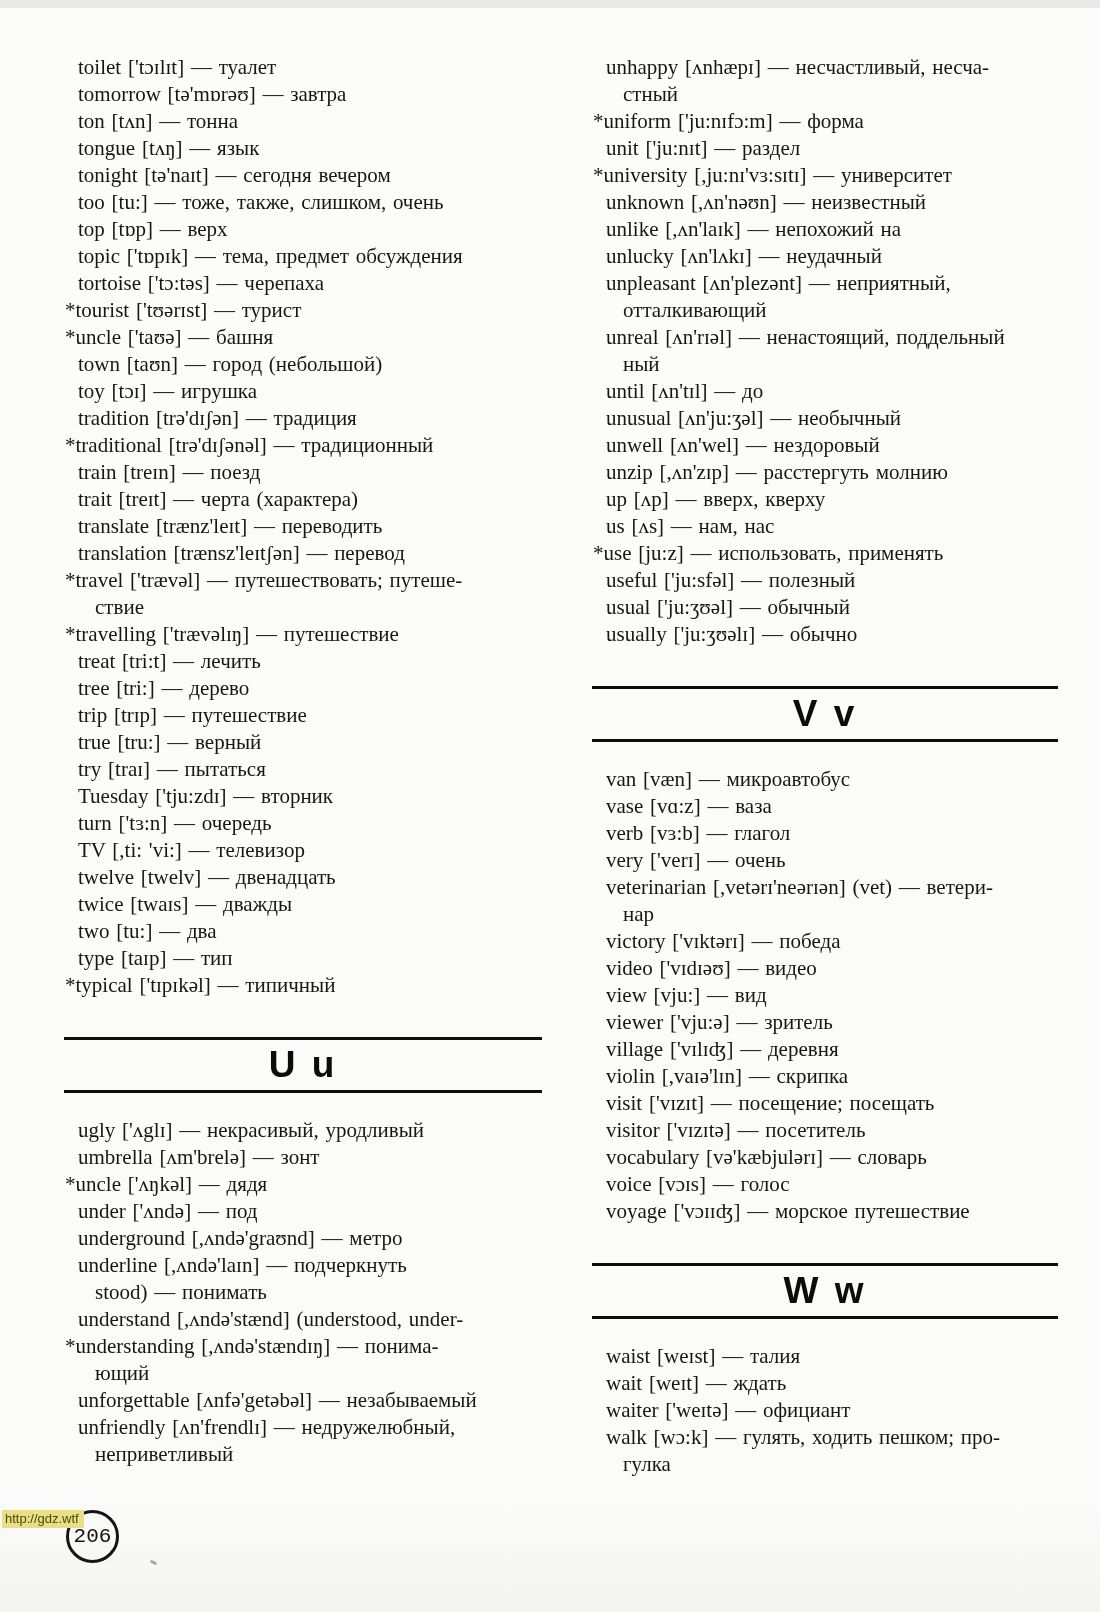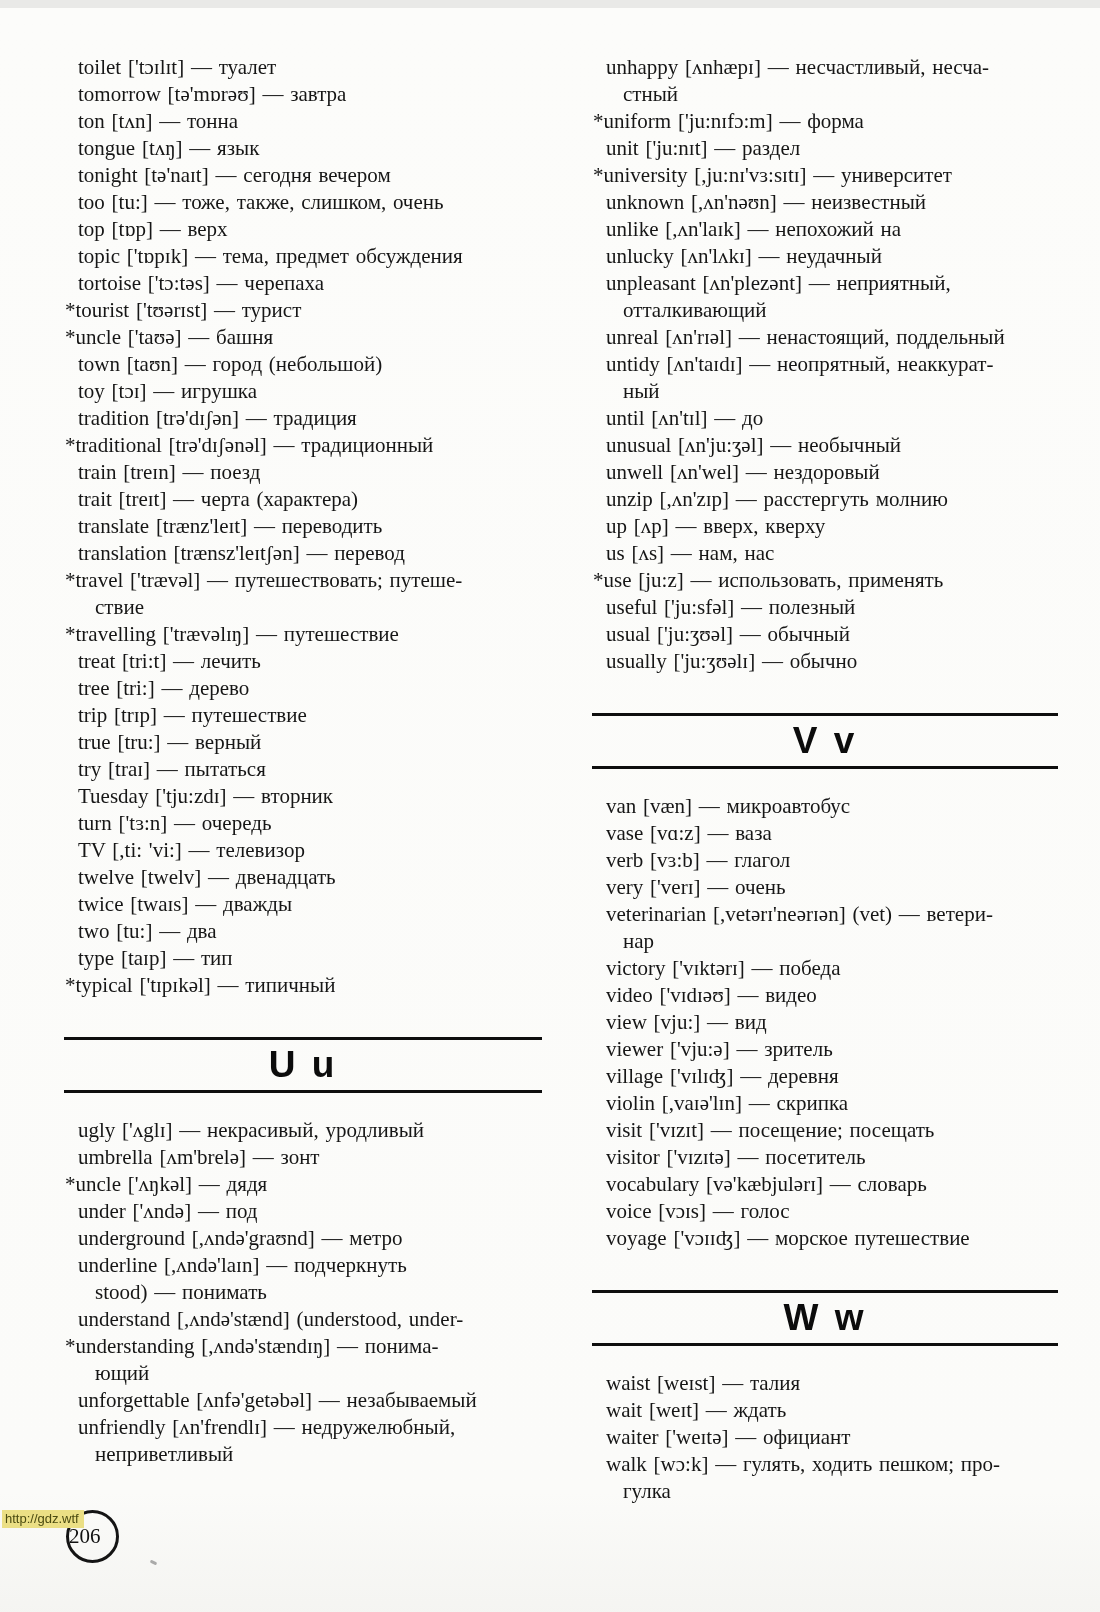--- a/index.html
+++ b/index.html
@@ -33,22 +33,22 @@
   }
   .section-label{
     font-family:"Liberation Sans","DejaVu Sans",sans-serif;
     font-weight:bold;font-size:37px;letter-spacing:3px;
     color:#0c0c0c;
   }
   .page-badge{
     position:absolute;left:66px;top:1502px;
     width:47px;height:47px;
     border:3px solid #141414;border-radius:50%;
-    display:flex;align-items:center;justify-content:flex-start;
-    font-family:Liberation Serif, serif;
+    display:flex;align-items:center;justify-content:center;
+    font-family:Liberation Mono, monospace;
     font-size:21px;color:#111;
     background:transparent;
   }
   .watermark{
     position:absolute;left:2px;top:1502px;
     background:#ebdf85;
     font-family:"Liberation Sans","DejaVu Sans",sans-serif;
     font-size:13px;color:#4a4a10;
     padding:1px 5px 2px 3px;
   }
@@ -223,21 +223,20 @@
         <div class="entry-line">unlucky [ʌn'lʌkɪ] — неудачный</div>
       </div>
       <div class="entry">
         <div class="entry-line">unpleasant [ʌn'plezənt] — неприятный,</div>
         <div class="entry-line cont">отталкивающий</div>
       </div>
       <div class="entry">
         <div class="entry-line">unreal [ʌn'rɪəl] — ненастоящий, поддельный</div>
       </div>
       <div class="entry">
-        <div class="entry-line">untidy [ʌn'taɪdɪ] — неопрятный, неаккурат-</div>
         <div class="entry-line cont">ный</div>
       </div>
       <div class="entry">
         <div class="entry-line">until [ʌn'tɪl] — до</div>
       </div>
       <div class="entry">
         <div class="entry-line">unusual [ʌn'ju:ʒəl] — необычный</div>
       </div>
       <div class="entry">
         <div class="entry-line">unwell [ʌn'wel] — нездоровый</div>

